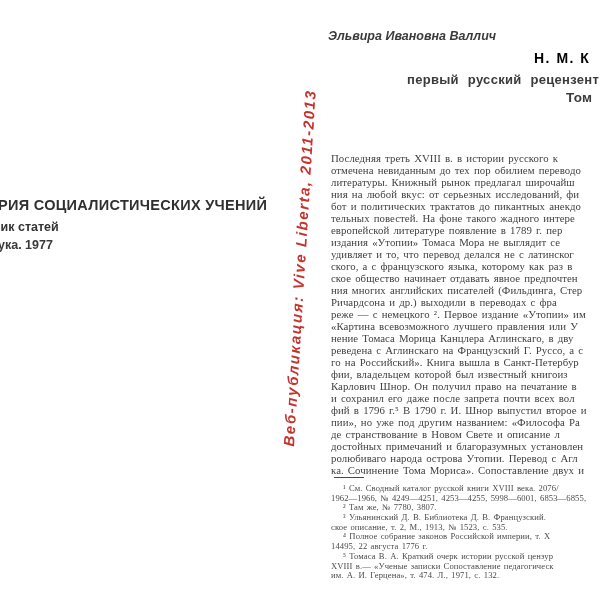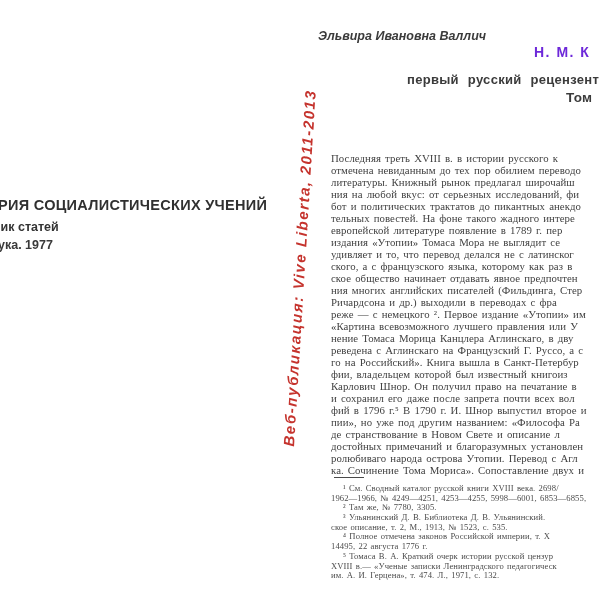--- a/index.html
+++ b/index.html
@@ -28,29 +28,29 @@
   
   .watermark{
     position:absolute;left:280px;top:446px;
     transform-origin:0 0;transform:rotate(-86.5deg);
     font-family:"Liberation Sans","DejaVu Sans",sans-serif;
     font-style:italic;font-weight:600;font-size:15px;letter-spacing:1.6px;
     white-space:nowrap;
   }
   
   .author{
-    position:absolute;left:318px;top:29px;
+    position:absolute;left:328px;top:29px;
     font-family:"Liberation Sans","DejaVu Sans",sans-serif;
     font-style:italic;font-weight:700;font-size:12.5px;color:#3b3b3b;
     white-space:nowrap;
   }
   .title-l1{
-    position:absolute;left:534px;top:44px;
+    position:absolute;left:534px;top:50px;
     font-family:"Liberation Sans","DejaVu Sans",sans-serif;
-    font-weight:600;font-size:14px;letter-spacing:1.5px;color:#6d28d9;
+    font-weight:600;font-size:14px;letter-spacing:1.5px;color:#000000;
     white-space:nowrap;
   }
   .title-l2{
     position:absolute;left:407px;top:72px;
     font-family:Liberation Sans, sans-serif;
     font-weight:600;font-size:13px;word-spacing:5px;letter-spacing:.3px;color:#3b3b3b;
     white-space:nowrap;
   }
   .title-l3{
     position:absolute;left:566px;top:90px;
@@ -123,25 +123,25 @@
       <div class="bline">пии», но уже под другим названием: «Философа Ра</div>
       <div class="bline">де странствование в Новом Свете и описание л</div>
       <div class="bline">достойных примечаний и благоразумных установлен</div>
       <div class="bline">ролюбиваго народа острова Утопии. Перевод с Агл</div>
       <div class="bline">ка. Сочинение Тома Мориса». Сопоставление двух и</div>
     </div>
 
   <div class="fn-sep"></div>
 
   <div class="fn-block">
-      <div class="fline indent"><span>¹ См. Сводный каталог русской книги XVIII века. 2698/</span></div>
+      <div class="fline indent"><span>¹ См. Сводный каталог русской книги XVIII века. 2076/</span></div>
       <div class="fline"><span>1962—1966, № 4249—4251, 4253—4255, 5998—6001, 6853—6855,</span></div>
-      <div class="fline indent"><span>² Там же, № 7780, 3305.</span></div>
-      <div class="fline indent"><span>³ </span><span class="it">Ульянинский Д. В.</span><span> Библиотека Д. В. Ульянинский.</span></div>
+      <div class="fline indent"><span>² Там же, № 7780, 3807.</span></div>
+      <div class="fline indent"><span>³ </span><span class="it">Ульянинский Д. В.</span><span> Библиотека Д. В. Французский.</span></div>
       <div class="fline"><span>ское описание, т. 2, М., 1913, № 1523, с. 535.</span></div>
-      <div class="fline indent"><span>⁴ Полное отмечена законов Российской империи, т. X</span></div>
+      <div class="fline indent"><span>⁴ Полное собрание законов Российской империи, т. X</span></div>
       <div class="fline"><span>14495, 22 августа 1776 г.</span></div>
       <div class="fline indent"><span>⁵ </span><span class="it">Томаса В. А.</span><span> Краткий очерк истории русской цензур</span></div>
-      <div class="fline"><span>XVIII в.— «Ученые записки Ленинградского педагогическ</span></div>
+      <div class="fline"><span>XVIII в.— «Ученые записки Сопоставление педагогическ</span></div>
       <div class="fline"><span>им. А. И. Герцена», т. 474. Л., 1971, с. 132.</span></div>
     </div>
 
 </div>
 
 </body></html>

